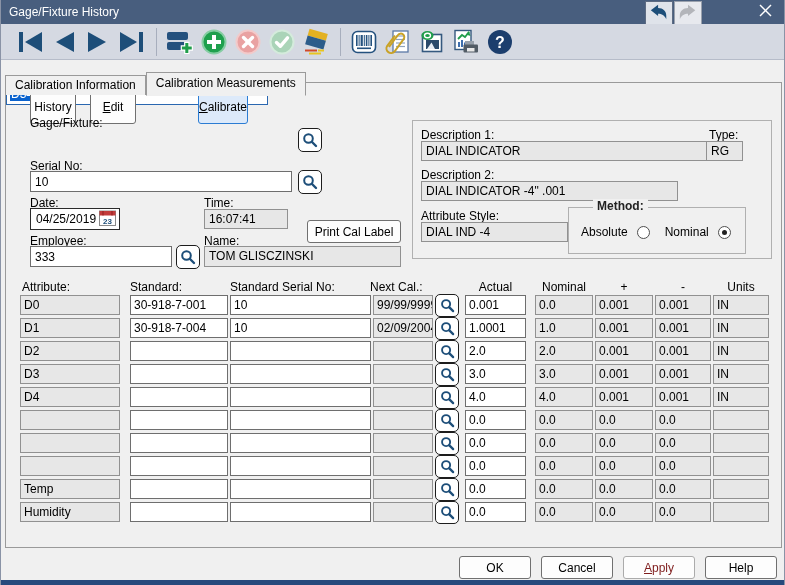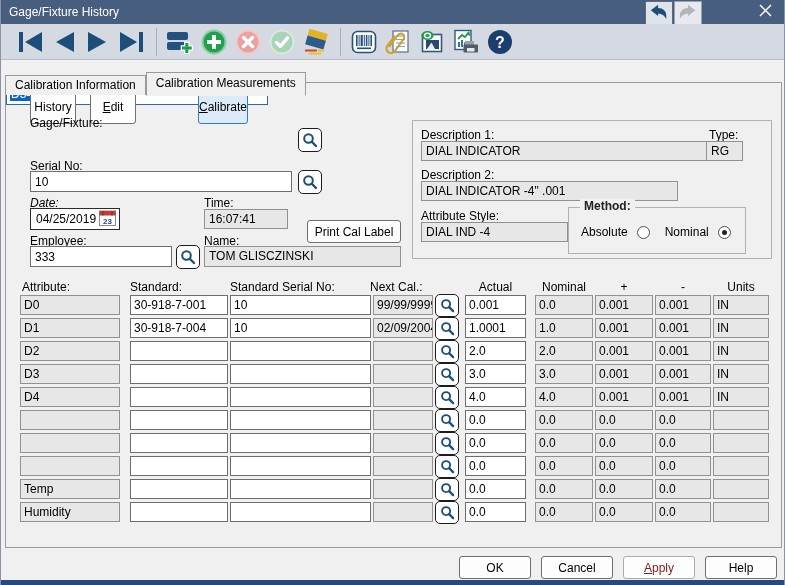--- a/index.html
+++ b/index.html
@@ -48,21 +48,21 @@
               display:flex; align-items:center; padding:0 3px; }
   .gage-fld .sel { background:#0b63ce; color:#fff; padding:0 1px; }
   .magbtn { background:#ffffff; border:1px solid #1d1d1d; border-radius:5px; width:24px; height:24px;
             display:flex; align-items:center; justify-content:center; padding:0; }
   .date-fld { left:24px; top:125px; width:90px; height:22px; background:#fff; border:1px solid #2b2b2b;
               display:flex; align-items:center; justify-content:space-between; padding:0 3px 0 5px; }
   
   .groupbox { position:absolute; left:406px; top:37px; width:360px; height:139px;
               border:1px solid #b0b0b0; background:#f0f0f0; }
   .methodbox { position:absolute; left:155px; top:86px; width:178px; height:47px; border:1px solid #b0b0b0; }
-  .methodbox .leg { position:absolute; left:11px; top:-9px; background:#f0f0f0; padding:0 4px;
+  .methodbox .leg { position:absolute; left:24px; top:-9px; background:#f0f0f0; padding:0 4px;
                     font-weight:bold; color:#222; }
   .method-row { position:absolute; left:12px; top:17px; display:flex; align-items:center; gap:9px; }
   .radio { width:13px; height:13px; border:1px solid #4f4f4f; border-radius:50%; background:#fff;
            display:inline-flex; align-items:center; justify-content:center; }
   .radio.sel::after { content:''; width:5px; height:5px; border-radius:50%; background:#222; }
   
   .th { position:absolute; top:197px; font-size:12px; white-space:nowrap; }
   .th.ctr { text-align:center; }
   .rows { position:absolute; left:0; top:212px; width:777px; }
   .trow { position:relative; height:23px; }
@@ -266,21 +266,21 @@
 
     <span class="lbl" style="left:24px; top:76px;">Serial No:</span>
     <input class="fld wi" style="left: 24px; top: 88px; width: 262px; height: 21px;" value="10">
     <button class="magbtn abs" style="left:292px; top:87px;">
         <svg width="16" height="16" viewBox="0 0 16 16">
           <circle cx="6.5" cy="6.5" r="4.3" fill="none" stroke="#1d4e79" stroke-width="2"></circle>
           <line x1="10" y1="10" x2="14" y2="14" stroke="#1d4e79" stroke-width="2.4" stroke-linecap="round"></line>
         </svg>
       </button>
 
-    <span class="lbl" style="left:24px; top:113px;font-style:italic;">Date:</span>
+    <span class="lbl" style="left:24px; top:113px;">Date:</span>
     <div class="date-fld abs">
       <span>04/25/2019</span>
       <span><svg width="17" height="16" viewBox="0 0 17 16">
             <rect x="0.5" y="1" width="16" height="14.5" fill="#fff" stroke="#8a8a8a"></rect>
             <rect x="0.5" y="1" width="16" height="4.5" fill="#c23b3b"></rect>
             <line x1="4" y1="1" x2="4" y2="5.5" stroke="#8f2020"></line>
             <line x1="13" y1="1" x2="13" y2="5.5" stroke="#8f2020"></line>
             <text x="8.5" y="13.5" font-size="8" font-weight="bold" fill="#1d4e79" text-anchor="middle" font-family="Liberation Sans, sans-serif">23</text>
           </svg></span>
     </div>

